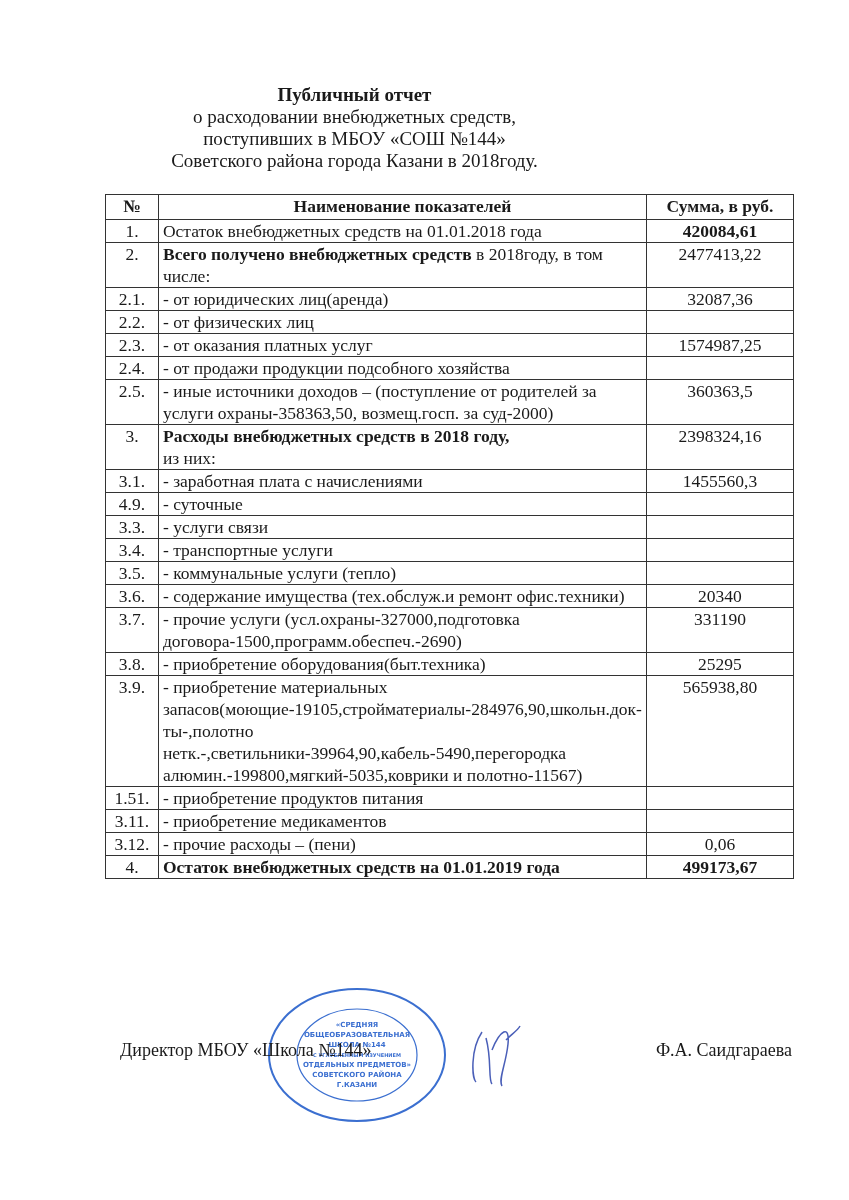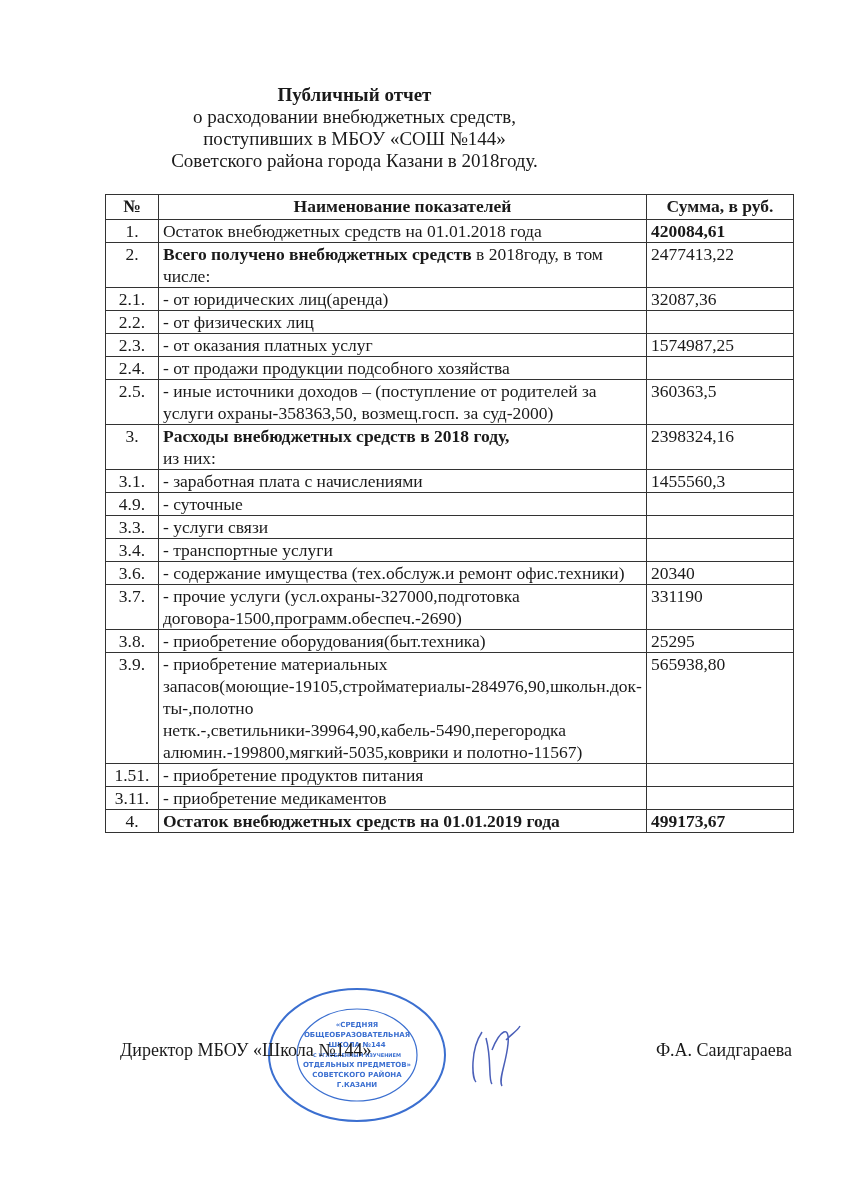--- a/index.html
+++ b/index.html
@@ -12,21 +12,21 @@
   table.report {
     position: absolute; left: 105px; top: 194px; width: 689px;
     border-collapse: collapse; font-size: 17.5px; line-height: 22px;
   }
   table.report td, table.report th { border: 1px solid #333; padding: 0 4px; vertical-align: top; }
   table.report th { font-weight: bold; text-align: center; height: 24px; }
   col.c-num { width: 58px; }
   col.c-name { width: 453px; }
   col.c-sum { width: 178px; }
   td.num { text-align: center; padding: 0 2px; }
-  td.sum { text-align: left; font-family: Liberation Serif, serif; }
+  td.sum { text-align: center; font-family: Liberation Serif, serif; }
   .b { font-weight: bold; }
   .signature-row { position: absolute; top: 1040px; left: 105px; width: 689px; font-size: 18px; }
   .director { position: absolute; left: 15px; top: 0; }
   .director-name { position: absolute; right: 2px; top: 0; }
   .stamp { position: absolute; left: 262px; top: 985px; width: 190px; height: 140px; }
   .sig { position: absolute; left: 462px; top: 1020px; width: 70px; height: 70px; }
 </style>
 </head>
 <body>
 
@@ -105,20 +105,25 @@
       <td class="num">3.3.</td>
       <td>- услуги связи</td>
       <td class="sum"></td>
     </tr>
     <tr>
       <td class="num">3.4.</td>
       <td>- транспортные услуги</td>
       <td class="sum"></td>
     </tr>
     <tr>
+      <td class="num">3.5.</td>
+      <td>- коммунальные услуги (тепло)</td>
+      <td class="sum"></td>
+    </tr>
+    <tr>
       <td class="num">3.6.</td>
       <td>- содержание имущества (тех.обслуж.и ремонт офис.техники)</td>
       <td class="sum">20340</td>
     </tr>
     <tr>
       <td class="num">3.7.</td>
       <td>- прочие услуги (усл.охраны-327000,подготовка договора-1500,программ.обеспеч.-2690)</td>
       <td class="sum">331190</td>
     </tr>
     <tr>
@@ -133,20 +138,25 @@
     </tr>
     <tr>
       <td class="num">1.51.</td>
       <td>- приобретение продуктов питания</td>
       <td class="sum"></td>
     </tr>
     <tr>
       <td class="num">3.11.</td>
       <td>- приобретение медикаментов</td>
       <td class="sum"></td>
+    </tr>
+    <tr>
+      <td class="num">3.12.</td>
+      <td>- прочие расходы –  (пени)</td>
+      <td class="sum">0,06</td>
     </tr>
     <tr>
       <td class="num">4.</td>
       <td class="b">Остаток внебюджетных средств на 01.01.2019 года</td>
       <td class="sum b">499173,67</td>
     </tr>
   </tbody>
 </table>
 
 <svg class="stamp" viewBox="0 0 190 140">

